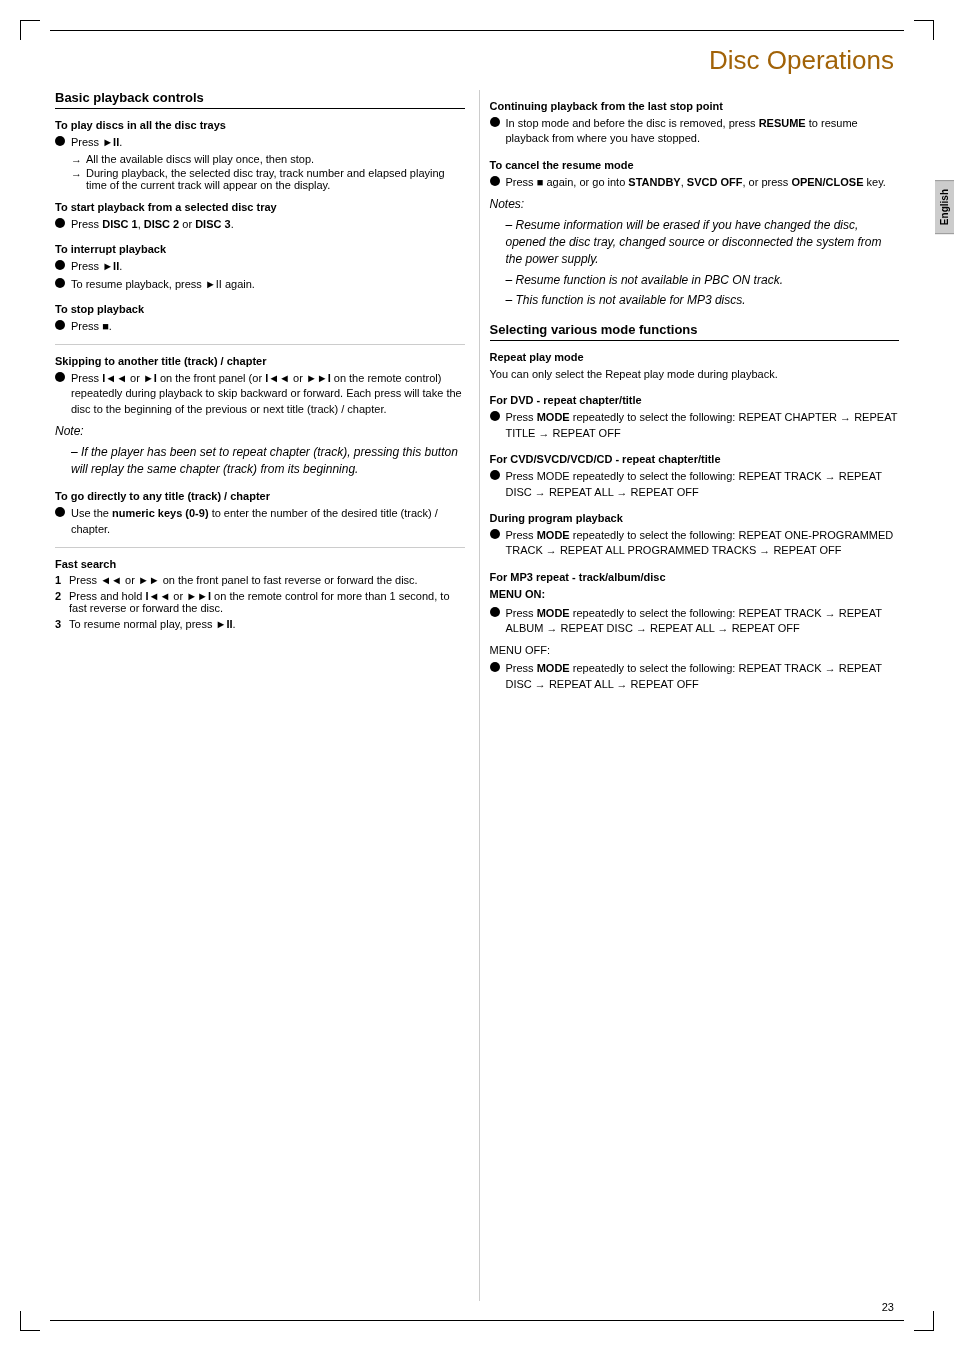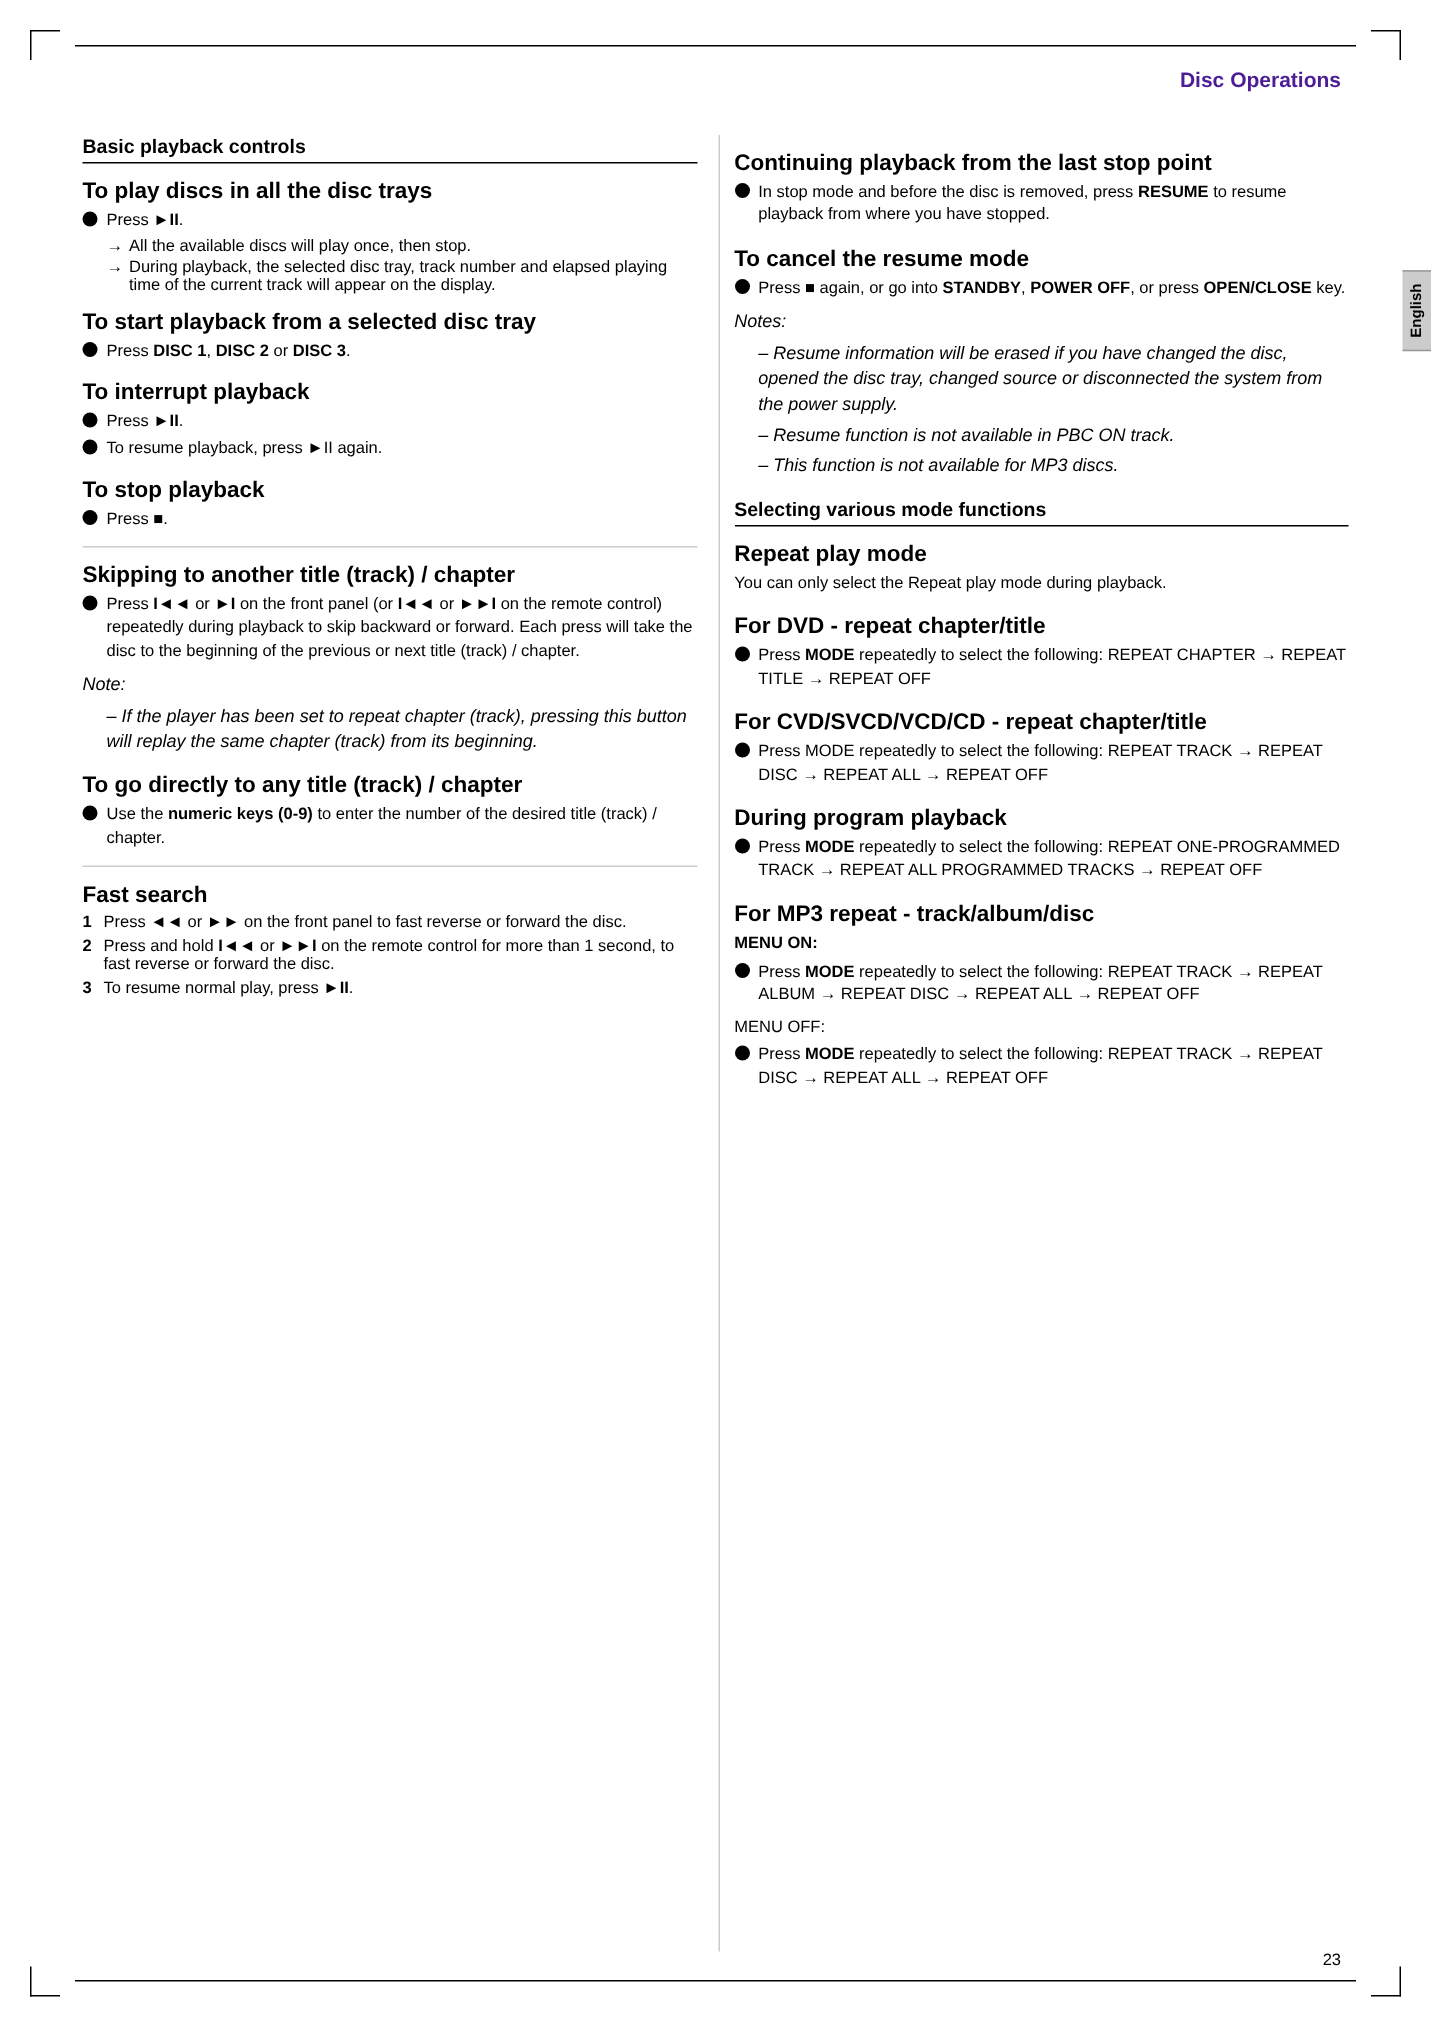--- a/index.html
+++ b/index.html
@@ -37,23 +37,23 @@
       border-left: 1px solid #999;
       border-top: 1px solid #999;
       border-bottom: 1px solid #999;
     }
 
     
     .page-title {
       position: absolute;
       top: 45px;
       right: 60px;
-      font-size: 14px;
-      font-weight: bold;
-      color: #4c1d95;
+      font-size: 26px;
+      font-weight: normal;
+      color: #a16207;
     }
 
     
     .page-number {
       position: absolute;
       bottom: 38px;
       right: 60px;
       font-size: 11px;
     }
 
@@ -83,21 +83,21 @@
     .section-heading {
       font-size: 13px;
       font-weight: bold;
       border-bottom: 1.5px solid #000;
       padding-bottom: 3px;
       margin-bottom: 8px;
     }
 
     .sub-heading {
       font-weight: bold;
-      font-size: 15px;
+      font-size: 11px;
       margin-top: 10px;
       margin-bottom: 4px;
     }
 
     
     .bullet-item {
       display: flex;
       align-items: flex-start;
       margin-bottom: 3px;
     }
@@ -303,21 +303,21 @@
       <div class="bullet-text">
         In stop mode and before the disc is removed, press <b>RESUME</b> to resume playback from where you have stopped.
       </div>
     </div>
 
     <div class="sub-heading section-gap">To cancel the resume mode</div>
 
     <div class="bullet-item">
       <div class="bullet"></div>
       <div class="bullet-text">
-        Press <b>■</b> again, or go into <b>STANDBY</b>, <b>POWER OFF</b>, or press <b>OPEN/CLOSE</b> key.
+        Press <b>■</b> again, or go into <b>STANDBY</b>, <b>SVCD OFF</b>, or press <b>OPEN/CLOSE</b> key.
       </div>
     </div>
 
     <div class="small-gap"></div>
     <p class="note-text"><i>Notes:</i></p>
     <p class="note-text indent"><i>– Resume information will be erased if you have changed the disc, opened the disc tray, changed source or disconnected the system from the power supply.</i></p>
     <p class="note-text indent"><i>– Resume function is not available in PBC ON track.</i></p>
     <p class="note-text indent"><i>– This function is not available for MP3 discs.</i></p>
 
     <div class="section-heading section-gap">Selecting various mode functions</div>

